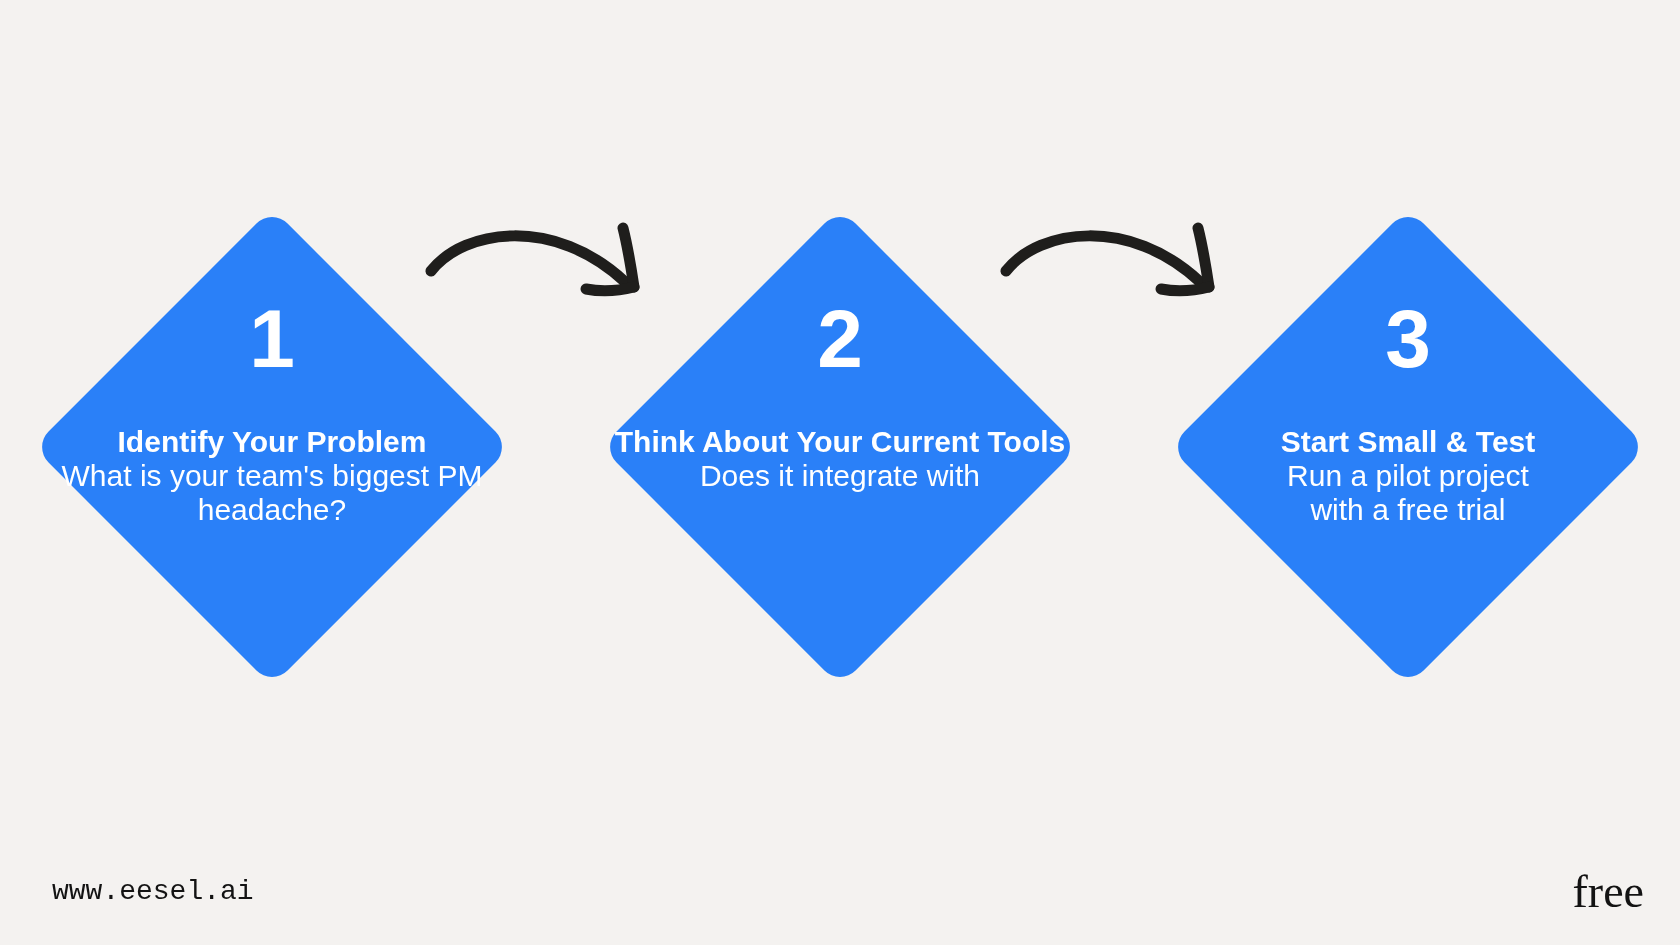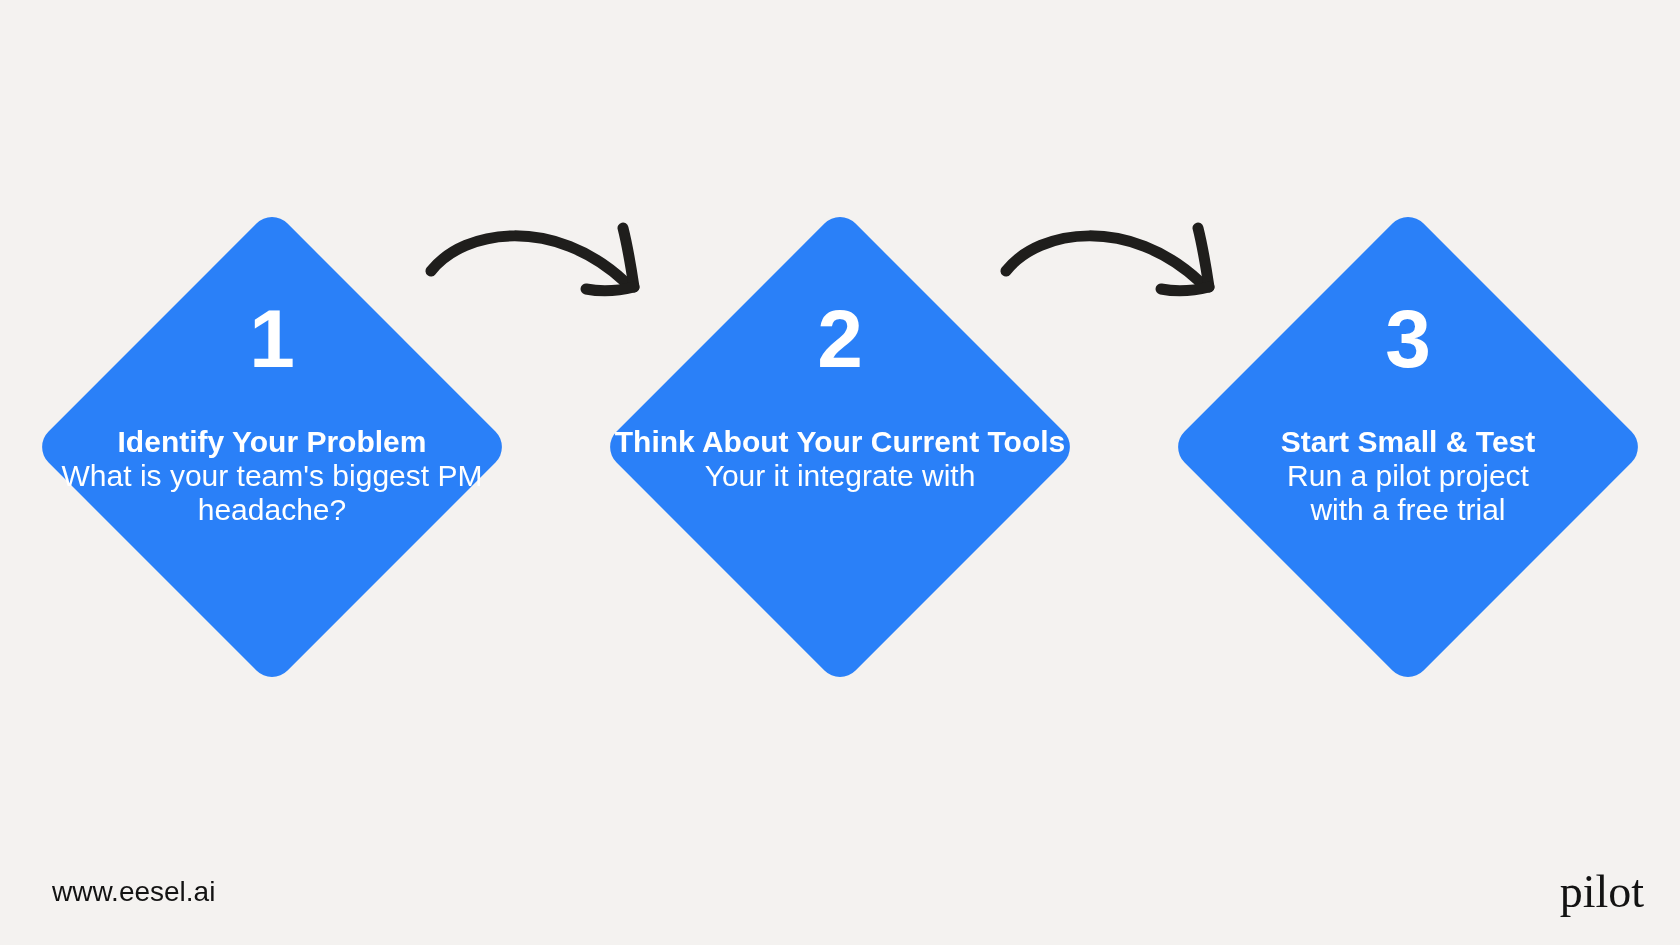--- a/index.html
+++ b/index.html
@@ -65,21 +65,21 @@
     stroke-width:11;
     stroke-linecap:round;
     stroke-linejoin:round;
   }
   .arrow-1{left:425px;}
   .arrow-2{left:1000px;}
 
   .footer-site{
     position:absolute;
     left:52px;top:876px;
-    font-family:Liberation Sans, sans-serif;
+    font-family:Liberation Mono, monospace;
     font-size:28px;
     color:var(--ink);
   }
   .footer-brand{
     position:absolute;
     right:36px;top:868px;
     font-family:"Liberation Serif",serif;
     font-size:46px;
     line-height:48px;
     color:var(--ink);
@@ -108,26 +108,26 @@
   <div class="step-number sc1">1</div>
   <div class="step-text sc1">
     <div class="step-title">Identify Your Problem</div>
     <div class="step-desc">What is your team's biggest PM</div>
     <div class="step-desc">headache?</div>
   </div>
 
   <div class="step-number sc2">2</div>
   <div class="step-text sc2">
     <div class="step-title">Think About Your Current Tools</div>
-    <div class="step-desc">Your it integrate with</div>
+    <div class="step-desc">Does it integrate with</div>
   </div>
 
   <div class="step-number sc3">3</div>
   <div class="step-text sc3">
     <div class="step-title">Start Small &amp; Test</div>
     <div class="step-desc">Run a pilot project</div>
     <div class="step-desc">with a free trial</div>
   </div>
 
   <div class="footer-site">www.eesel.ai</div>
-  <div class="footer-brand">pilot</div>
+  <div class="footer-brand">free</div>
 
 </div>
 
 </body></html>

